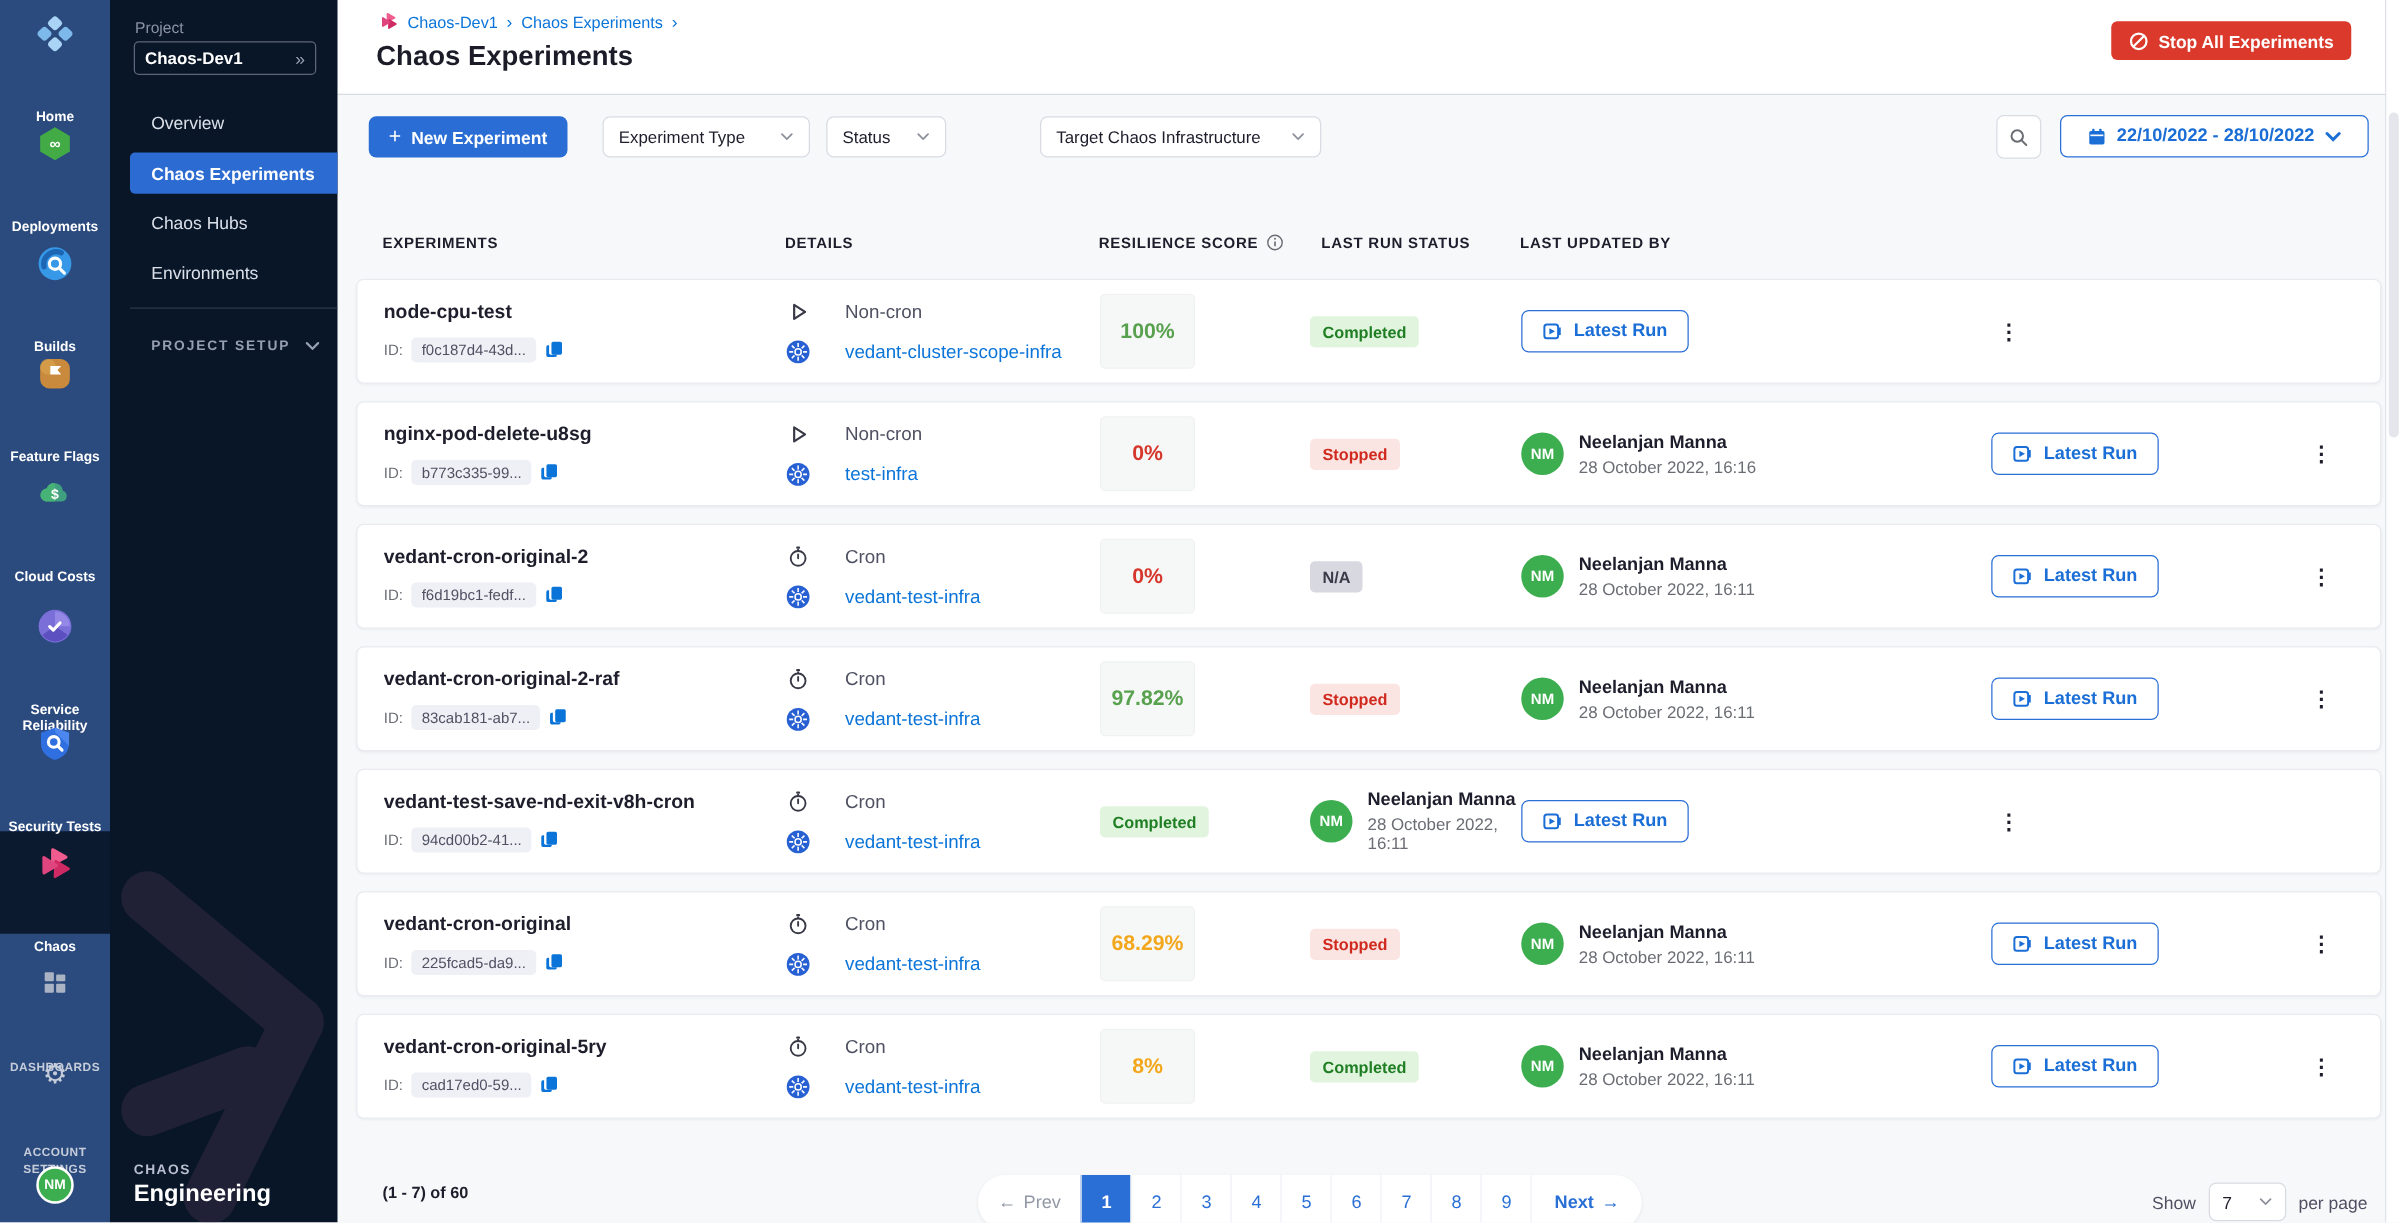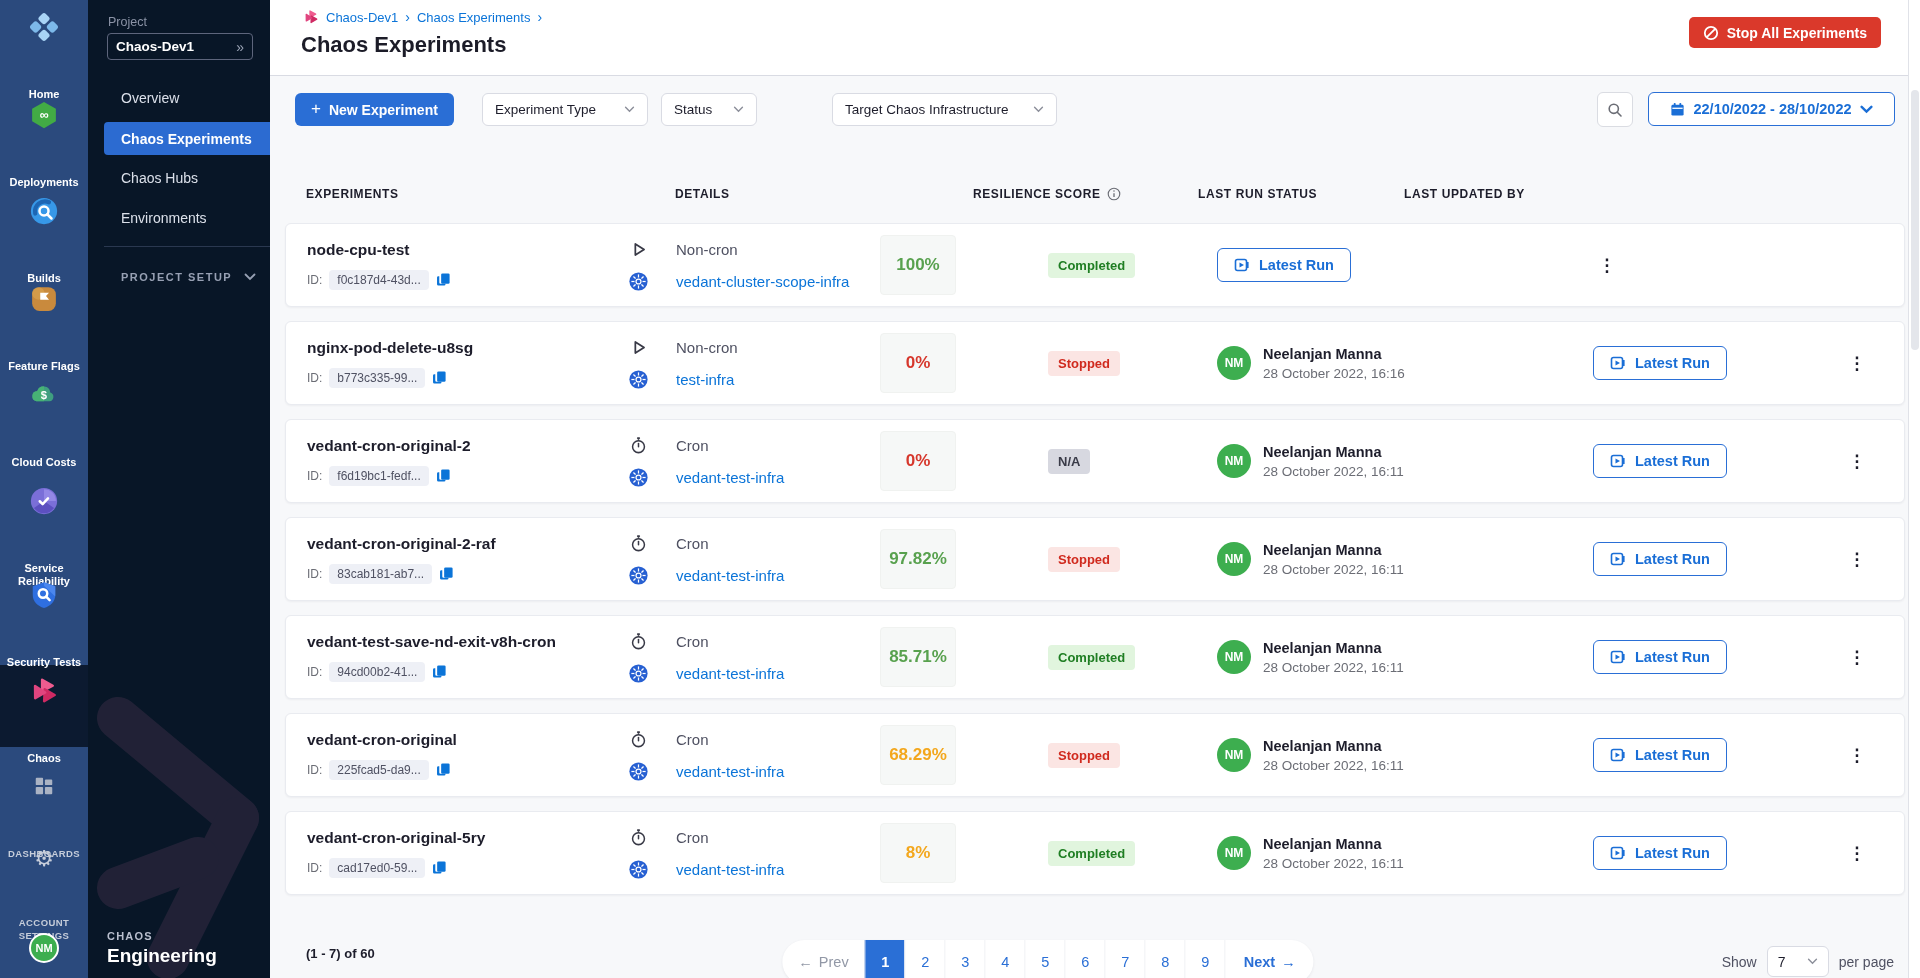--- a/index.html
+++ b/index.html
@@ -56,21 +56,21 @@
   .sel-type { left:212px; width:166px; }
   .sel-status { left:391px; width:96px; }
   .sel-infra { left:522px; width:225px;margin-left:40px; }
   .search-btn { position:absolute; left:1327px; top:16px; width:36px; height:35px; background:#fff; border:1px solid #dadce2;
     border-radius:6px; display:flex; align-items:center; justify-content:center; cursor:pointer; }
   .date-btn { position:absolute; left:1378px; top:16px; width:247px; height:34px; background:#fff; border:1.5px solid #2a6fd6;
     border-radius:6px; display:flex; align-items:center; justify-content:center; gap:8px; color:#1a6ed6; font-weight:bold;
     font-size:14.5px; cursor:pointer; font-family:inherit; }
 
   .grid7 { display:grid; grid-template-columns:322px 251px 168px 169px 376px 250px 1fr; padding-left:21px; }
-  .table-head { margin:44px 0 0 15px; width:1620px; height:20px; align-items:center;gap:47px; }
+  .table-head { margin:44px 0 0 15px; width:1620px; height:20px; align-items:center; }
   .th { font-size:12px; font-weight:bold; color:#1d1d2b; letter-spacing:.6px; display:flex; align-items:center; gap:6px; }
   .th.pad10 { padding-left:10px; }
   .rows { margin:19px 0 0 15px; }
   .row-card { width:1620px; height:84px; background:#fff; border:1px solid #e9ebf0; border-radius:6px; margin-bottom:14px;
     box-shadow:0 1px 2px rgba(40,41,61,.05); align-items:center; cursor:pointer; }
   .cell-exp { display:flex; flex-direction:column; gap:11px; }
   .exp-name { font-size:15.5px; font-weight:bold; color:#1d1d2b; }
   .exp-idrow { display:flex; align-items:center; gap:7px; }
   .exp-idlbl { font-size:12px; color:#6b6d75; }
   .exp-idpill { font-size:12px; color:#4f5162; background:#eef0f6; border-radius:4px; padding:3px 8px; }
@@ -632,23 +632,20 @@
                   <line x1="2.5" y1="10" x2="17.5" y2="10"></line>
                 <line x1="4.7" y1="4.7" x2="15.3" y2="15.3"></line>
                   <line x1="15.3" y1="4.7" x2="4.7" y2="15.3"></line>
                 </g>
               <circle cx="10" cy="10" r="4.2" fill="#2760d2"></circle>
                 <circle cx="10" cy="10" r="2.6" fill="none" stroke="#fff" stroke-width="1.3"></circle>
               </svg>
             <span class="det-infra">vedant-test-infra</span>
           </div>
         </div>
-        <div class="cell-score">
-          <div class="score-box score-green">85.71%</div>
-        </div>
         <div class="cell-status">
           <span class="badge badge-completed">Completed</span>
         </div>
         <div class="cell-user">
           <span class="u-avatar" style="background: rgb(61, 174, 79);">NM</span>
           <span>
             <div class="u-name">Neelanjan Manna</div>
             <div class="u-date">28 October 2022, 16:11</div>
           </span>
         </div>

